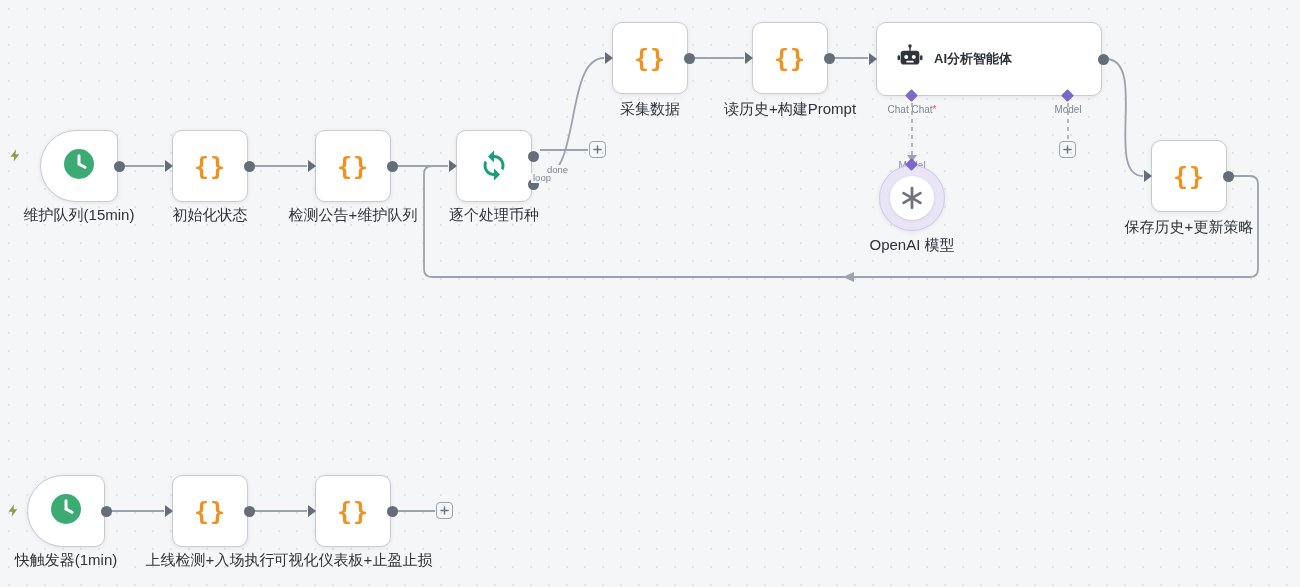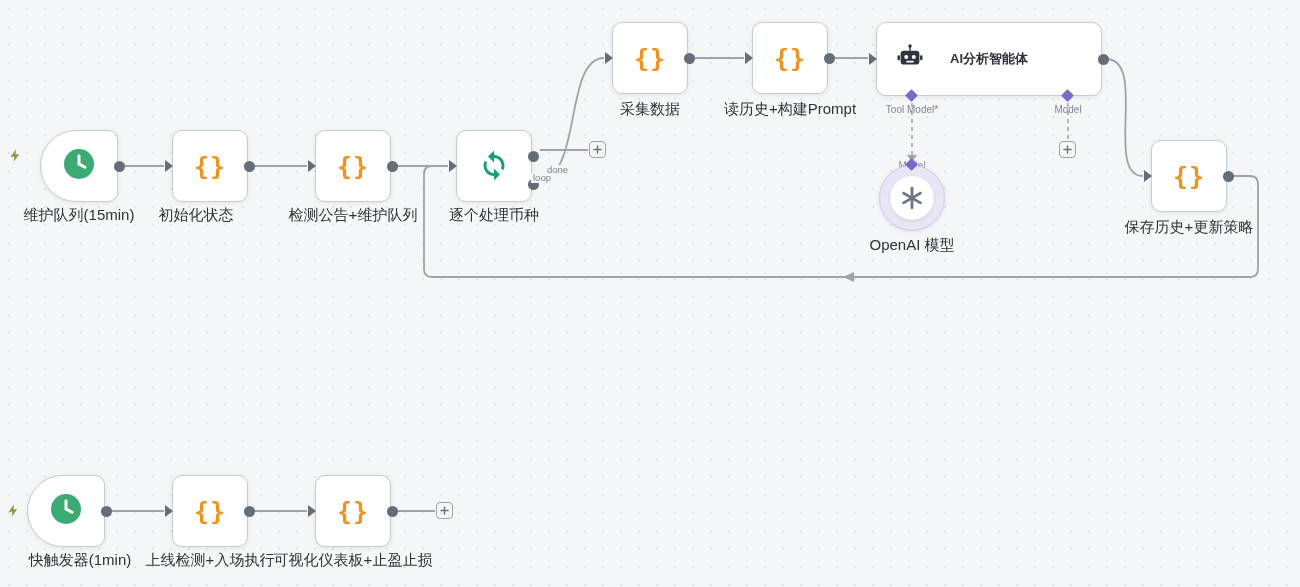--- a/index.html
+++ b/index.html
@@ -16,21 +16,21 @@
     background-image:radial-gradient(circle, var(--dot) 1px, transparent 1.2px);
     background-size:18px 18px;
     font-family:"Liberation Sans","DejaVu Sans",sans-serif;}
   svg.edges{position:absolute;left:0;top:0;z-index:1;}
   .edge{fill:none;stroke:var(--edge);stroke-width:1.8px;}
   .edge.dashed{stroke-dasharray:4 4;stroke-width:1.5px;}
   .node{position:absolute;width:76px;height:72px;background:var(--node-bg);
     border:1.8px solid var(--node-border);border-radius:10px;box-sizing:border-box;
     box-shadow:0 1px 4px rgba(60,66,80,.10);display:flex;align-items:center;justify-content:center;z-index:2;}
   .trigger{width:78px;border-radius:36px 10px 10px 36px;}
-  .agent{width:226px;height:74px;justify-content:flex-start;padding-left:18px;gap:25px;}
+  .agent{width:226px;height:74px;justify-content:flex-start;padding-left:18px;gap:9px;}
   .round{width:66px;height:66px;border-radius:50%;background:var(--openai-bg);border:1.8px solid var(--openai-border);}
   .inner-circle{width:44px;height:44px;border-radius:50%;background:#fff;display:flex;align-items:center;justify-content:center;box-shadow:0 1px 3px rgba(60,66,80,.15);}
   .port-out{position:absolute;right:-8px;top:50%;width:11px;height:11px;margin-top:-5.5px;border-radius:50%;background:var(--port);}
   .port-out.p1{top:20px;margin-top:0;}
   .port-out.p2{top:48px;margin-top:0;}
   .port-in{position:absolute;left:-8px;top:50%;margin-top:-6px;width:0;height:0;
     border-top:6px solid transparent;border-bottom:6px solid transparent;border-left:8px solid var(--port);}
   .node-label{position:absolute;transform:translateX(-50%);font-size:15px;font-weight:500;color:var(--label);white-space:nowrap;z-index:2;}
   .mini-label{position:absolute;font-size:9.5px;color:var(--port-label);z-index:3;background:var(--canvas-bg);padding:0 2px;line-height:1;}
   .port-label{position:absolute;transform:translateX(-50%);font-size:10px;color:var(--port-label);white-space:nowrap;z-index:2;}
@@ -82,21 +82,21 @@
     </span>
     <span class="port-out"></span>
   </div>
   <div class="node-label" style="left:79px;top:206px;">维护队列(15min)</div>
 
   <div class="node" style="left:172px;top:130px;">
     <span class="code-glyph">{}</span>
     <span class="port-in"></span>
     <span class="port-out"></span>
   </div>
-  <div class="node-label" style="left:196px;top:206px;">初始化状态</div>
+  <div class="node-label" style="left:210px;top:206px;">初始化状态</div>
 
   <div class="node" style="left:315px;top:130px;">
     <span class="code-glyph">{}</span>
     <span class="port-in"></span>
     <span class="port-out"></span>
   </div>
   <div class="node-label" style="left:353px;top:206px;">检测公告+维护队列</div>
 
   <div class="node" style="left:456px;top:130px;">
     <span>
@@ -145,21 +145,21 @@
           <circle cx="15" cy="12" r="1.6" fill="#fff"></circle>
         <rect x="9" y="15" width="6" height="1.4" rx="0.7" fill="#fff"></rect>
       </svg>
     </span>
     <span class="agent-title">AI分析智能体</span>
     <span class="port-in"></span>
     <span class="port-out"></span>
   </div>
   <span class="diamond" style="left:907px;top:91px;"></span>
   <span class="diamond" style="left:1063px;top:91px;"></span>
-  <span class="port-label" style="left:912px;top:104px;"><span>Tool Model</span><span class="star">*</span></span>
+  <span class="port-label" style="left:912px;top:104px;"><span>Chat Chat</span><span class="star">*</span></span>
   <span class="port-label" style="left:1068px;top:104px;">Model</span>
   <span class="edge-label" style="left:912px;top:132px;">Model</span>
 
   <div class="plus-btn" style="left:1059px;top:141px;">
     <svg viewBox="0 0 10 10" width="9" height="9" stroke="var(--plus-sign)" stroke-width="1.6" stroke-linecap="round">
         <line x1="5" y1="1" x2="5" y2="9"></line>
         <line x1="1" y1="5" x2="9" y2="5"></line>
       </svg>
   </div>
 
@@ -190,21 +190,21 @@
 
   <div class="node trigger" style="left:27px;top:475px;">
     <span>
       <svg viewBox="0 0 24 24" width="36" height="36">
           <circle cx="12" cy="12" r="10" fill="var(--trigger-icon)"></circle>
           <path d="M12 6.5V12l4 2.2" stroke="#fff" stroke-width="2" stroke-linecap="round" fill="none"></path>
         </svg>
     </span>
     <span class="port-out"></span>
   </div>
-  <div class="node-label" style="left:80px;top:551px;text-align:right;">快触发器(1min)</div>
+  <div class="node-label" style="left:66px;top:551px;text-align:right;">快触发器(1min)</div>
 
   <div class="node" style="left:172px;top:475px;">
     <span class="code-glyph">{}</span>
     <span class="port-in"></span>
     <span class="port-out"></span>
   </div>
   <div class="node-label" style="left:210px;top:551px;">上线检测+入场执行</div>
 
   <div class="node" style="left:315px;top:475px;">
     <span class="code-glyph">{}</span>

